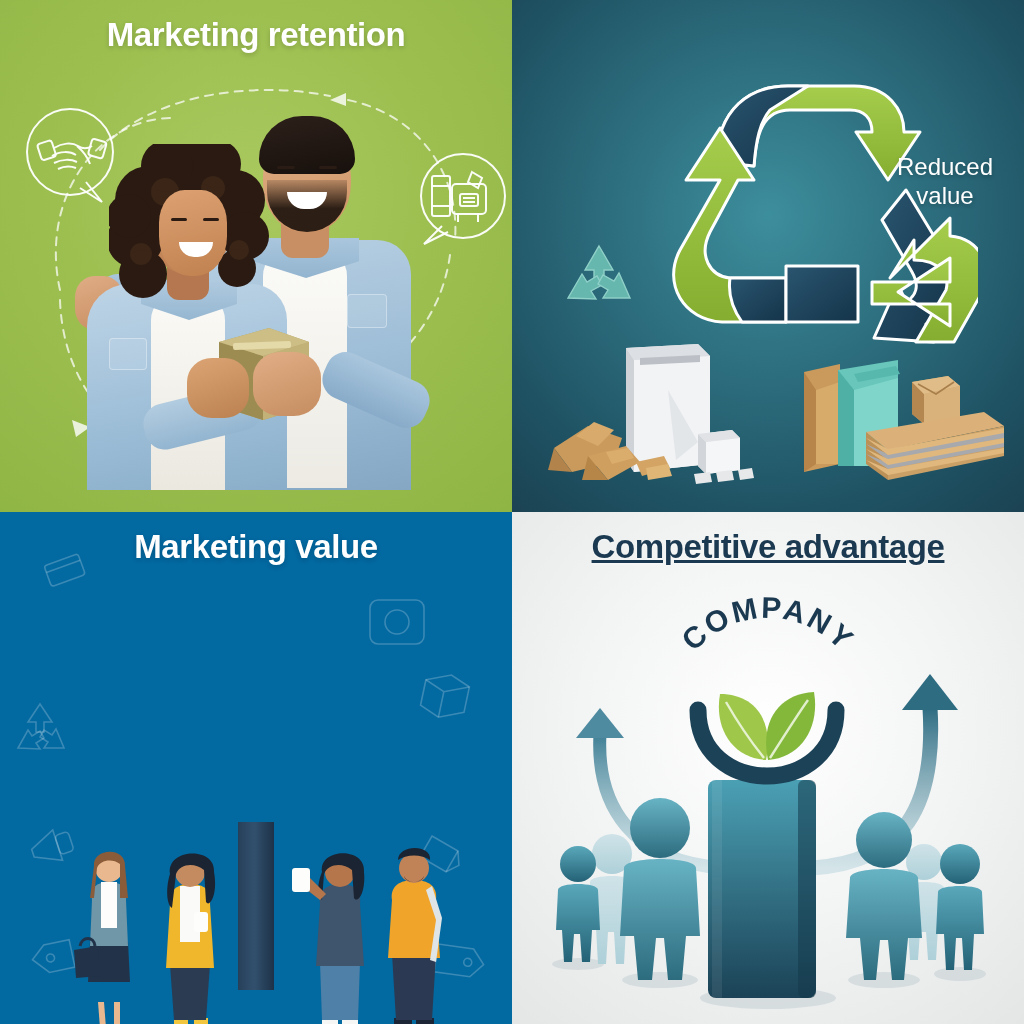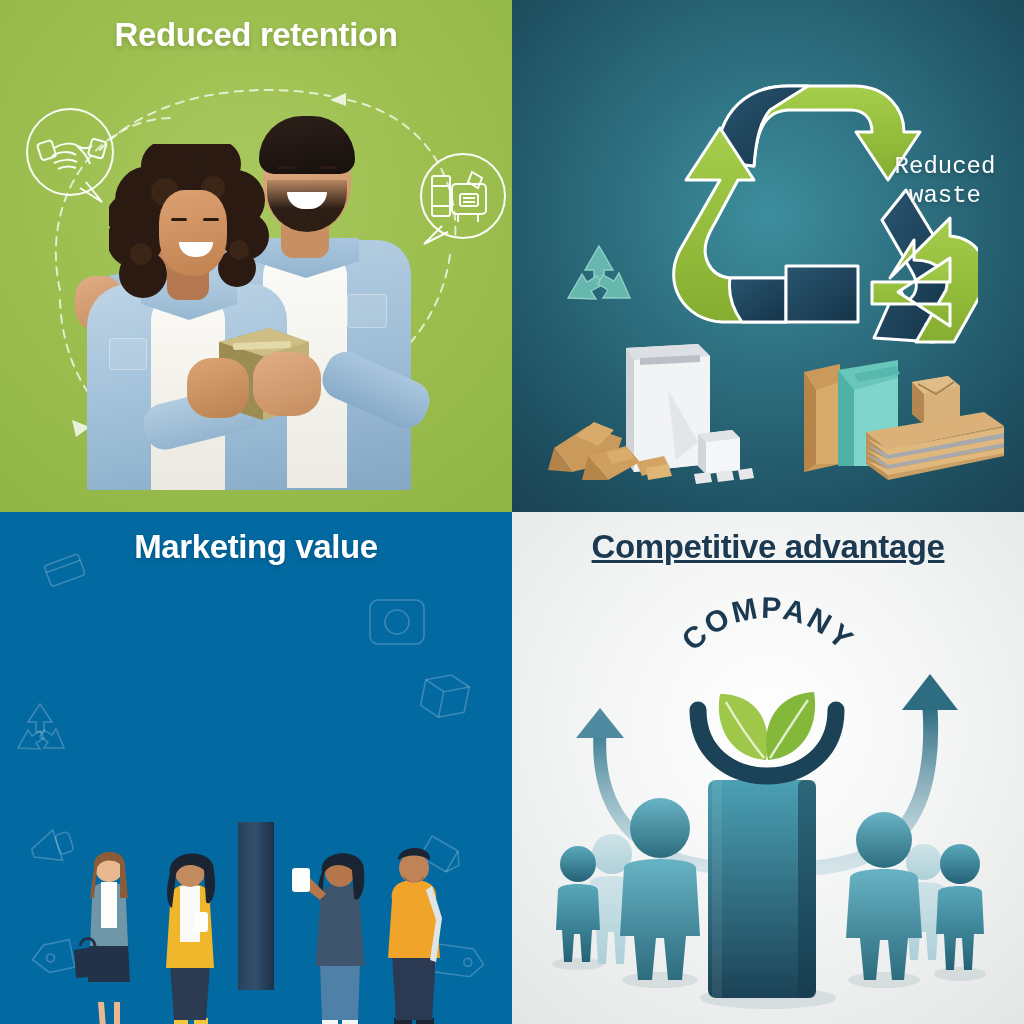--- a/index.html
+++ b/index.html
@@ -46,21 +46,21 @@
   .giftbox { position:absolute; z-index:22; }
 
   
   #p-waste {
     background:
       radial-gradient(circle at 50% 42%, #3d8e9d 0%, #2e7080 38%, #1e5162 78%, #1b4252 100%);
   }
   .sublabel {
     position:absolute; z-index:30;
     color:#fff; font-size:24px; line-height:1.22;
-    text-align:center; text-shadow:0 2px 4px rgba(0,0,0,.25);font-family:Liberation Mono, monospace;
+    text-align:center; text-shadow:0 2px 4px rgba(0,0,0,.25);
   }
 
   
   #p-marketing { background:#0369a1; }
   #p-marketing .doodles { position:absolute; inset:0; z-index:2; }
 
   
   #p-advantage {
     background:radial-gradient(circle at 50% 42%, #ffffff 0%, #f3f4f4 48%, #e4e6e6 100%);
   }
@@ -241,21 +241,21 @@
           <rect x="22" y="26" width="58" height="7" rx="2" fill="#e4d9a8" transform="rotate(-2 51 29)"></rect>
         </svg>
       </div>
 
       <div class="hand" style="left:96px; top:268px; width:62px; height:60px;
                   background:linear-gradient(160deg,#dca474,#bb8150); z-index:26;"></div>
       <div class="hand" style="left:162px; top:262px; width:68px; height:64px;
                   background:linear-gradient(160deg,#e2ae86,#c58d60); z-index:26;"></div>
     </div>
 
-    <div class="panel-title title-light">Reduced retention</div>
+    <div class="panel-title title-light">Marketing retention</div>
   </div>
 
   <div class="panel" id="p-waste">
 
     <div style="position:absolute; left:48px; top:240px; width:78px; height:76px; z-index:8;">
       <svg viewBox="0 0 78 76" width="78" height="76">
         <g fill="#66b7ae" stroke="#8fd0c8" stroke-width="1.4">
           <path d="M39 6 L53 30 L44 30 L44 42 L34 42 L34 30 L25 30 Z"></path>
           <path d="M8 58 L22 34 L27 42 L37 36 L42 45 L31 51 L36 59 Z"></path>
           <path d="M70 58 L43 58 L48 50 L38 44 L43 35 L54 41 L59 33 Z"></path>
@@ -357,21 +357,21 @@
             <polygon points="78,86 100,103 216,81 216,76 100,97"></polygon>
             <polygon points="78,97 100,113 216,91 216,86 100,107"></polygon>
             <polygon points="78,108 100,123 216,101 216,96 100,117"></polygon>
           </g>
         </g>
       </svg>
     </div>
 
     <div class="sublabel" style="right:14px; top:152px; width:130px;">
       <span>Reduced</span><br>
-      <span>waste</span>
+      <span>value</span>
     </div>
 
   </div>
 
   <div class="panel" id="p-marketing">
 
     <svg class="doodles" viewBox="0 0 512 512">
       <g fill="none" stroke="#ffffff" stroke-opacity=".22" stroke-width="1.6">
 
         <g transform="translate(44,54) rotate(-20)">

